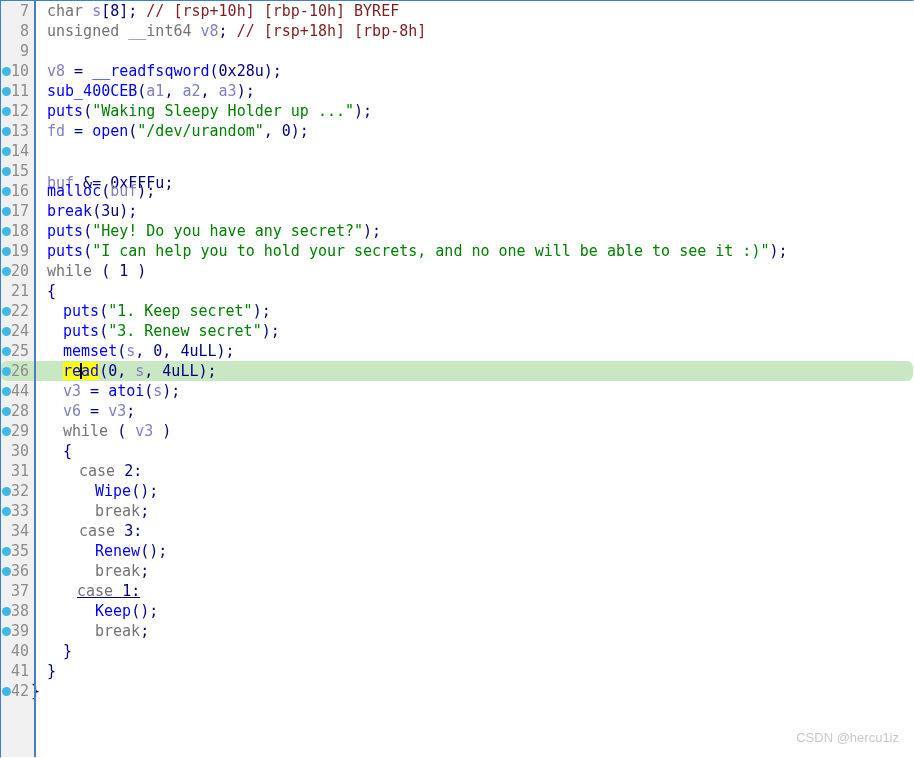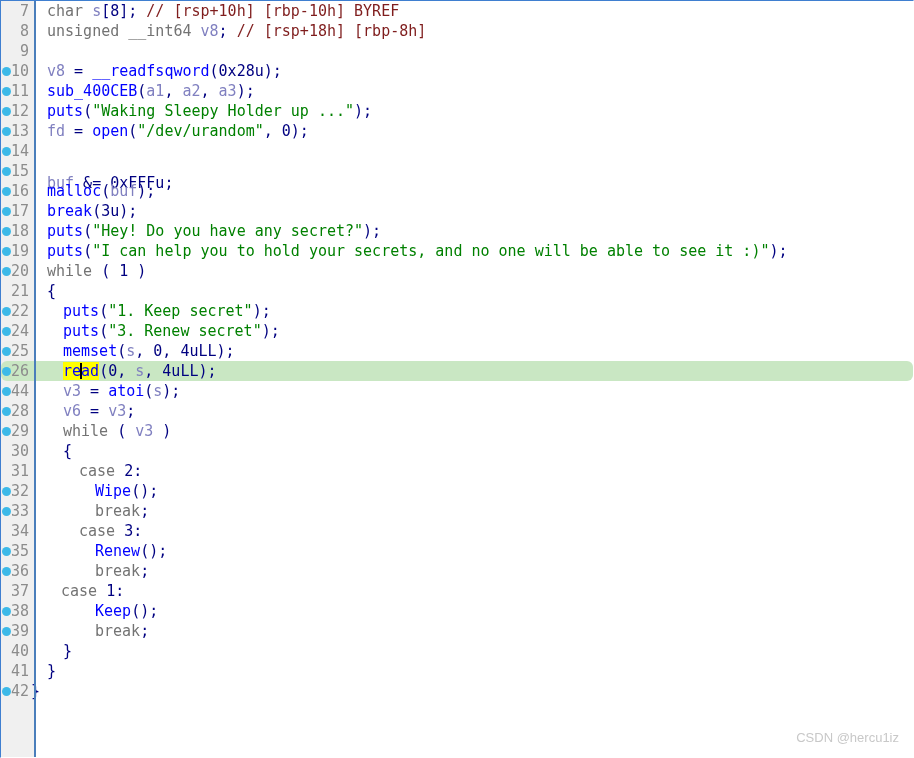--- a/index.html
+++ b/index.html
@@ -159,21 +159,21 @@
       <div class="line"><div class="marker"></div><div class="lineno">44</div><div class="code" style="left: 62px;"><span class="var">v3</span><span class="punc"> = </span><span class="fn">atoi</span><span class="punc">(</span><span class="var">s</span><span class="punc">);</span></div></div>
       <div class="line"><div class="marker"></div><div class="lineno">28</div><div class="code" style="left: 62px;"><span class="var">v6</span><span class="punc"> = </span><span class="var">v3</span><span class="punc">;</span></div></div>
       <div class="line"><div class="marker"></div><div class="lineno">29</div><div class="code" style="left: 62px;"><span class="kw">while</span><span class="punc"> ( </span><span class="var">v3</span><span class="punc"> )</span></div></div>
       <div class="line"><div class="lineno">30</div><div class="code" style="left: 62px;"><span class="punc">{</span></div></div>
       <div class="line"><div class="lineno">31</div><div class="code" style="left: 78px;"><span class="kw">case</span><span class="punc"> </span><span class="num">2</span><span class="punc">:</span></div></div>
       <div class="line"><div class="marker"></div><div class="lineno">32</div><div class="code" style="left: 94px;"><span class="fn">Wipe</span><span class="punc">();</span></div></div>
       <div class="line"><div class="marker"></div><div class="lineno">33</div><div class="code" style="left: 94px;"><span class="kw">break</span><span class="punc">;</span></div></div>
       <div class="line"><div class="lineno">34</div><div class="code" style="left: 78px;"><span class="kw">case</span><span class="punc"> </span><span class="num">3</span><span class="punc">:</span></div></div>
       <div class="line"><div class="marker"></div><div class="lineno">35</div><div class="code" style="left: 94px;"><span class="fn">Renew</span><span class="punc">();</span></div></div>
       <div class="line"><div class="marker"></div><div class="lineno">36</div><div class="code" style="left: 94px;"><span class="kw">break</span><span class="punc">;</span></div></div>
-      <div class="line"><div class="lineno">37</div><div class="code" style="left: 60px;"><span class="kw">case</span><span class="punc"> </span><span class="num">1</span><span class="punc">:</span></div></div>
+      <div class="line"><div class="lineno">37</div><div class="code" style="left: 76px; text-decoration: underline;"><span class="kw">case</span><span class="punc"> </span><span class="num">1</span><span class="punc">:</span></div></div>
       <div class="line"><div class="marker"></div><div class="lineno">38</div><div class="code" style="left: 94px;"><span class="fn">Keep</span><span class="punc">();</span></div></div>
       <div class="line"><div class="marker"></div><div class="lineno">39</div><div class="code" style="left: 94px;"><span class="kw">break</span><span class="punc">;</span></div></div>
       <div class="line"><div class="lineno">40</div><div class="code" style="left: 62px;"><span class="punc">}</span></div></div>
       <div class="line"><div class="lineno">41</div><div class="code" style="left: 46px;"><span class="punc">}</span></div></div>
       <div class="line"><div class="marker"></div><div class="lineno">42</div><div class="code" style="left: 30px;"><span class="punc">}</span></div></div>
     </div>
 
   <div class="watermark">CSDN @hercu1iz</div>
 </div>
 

